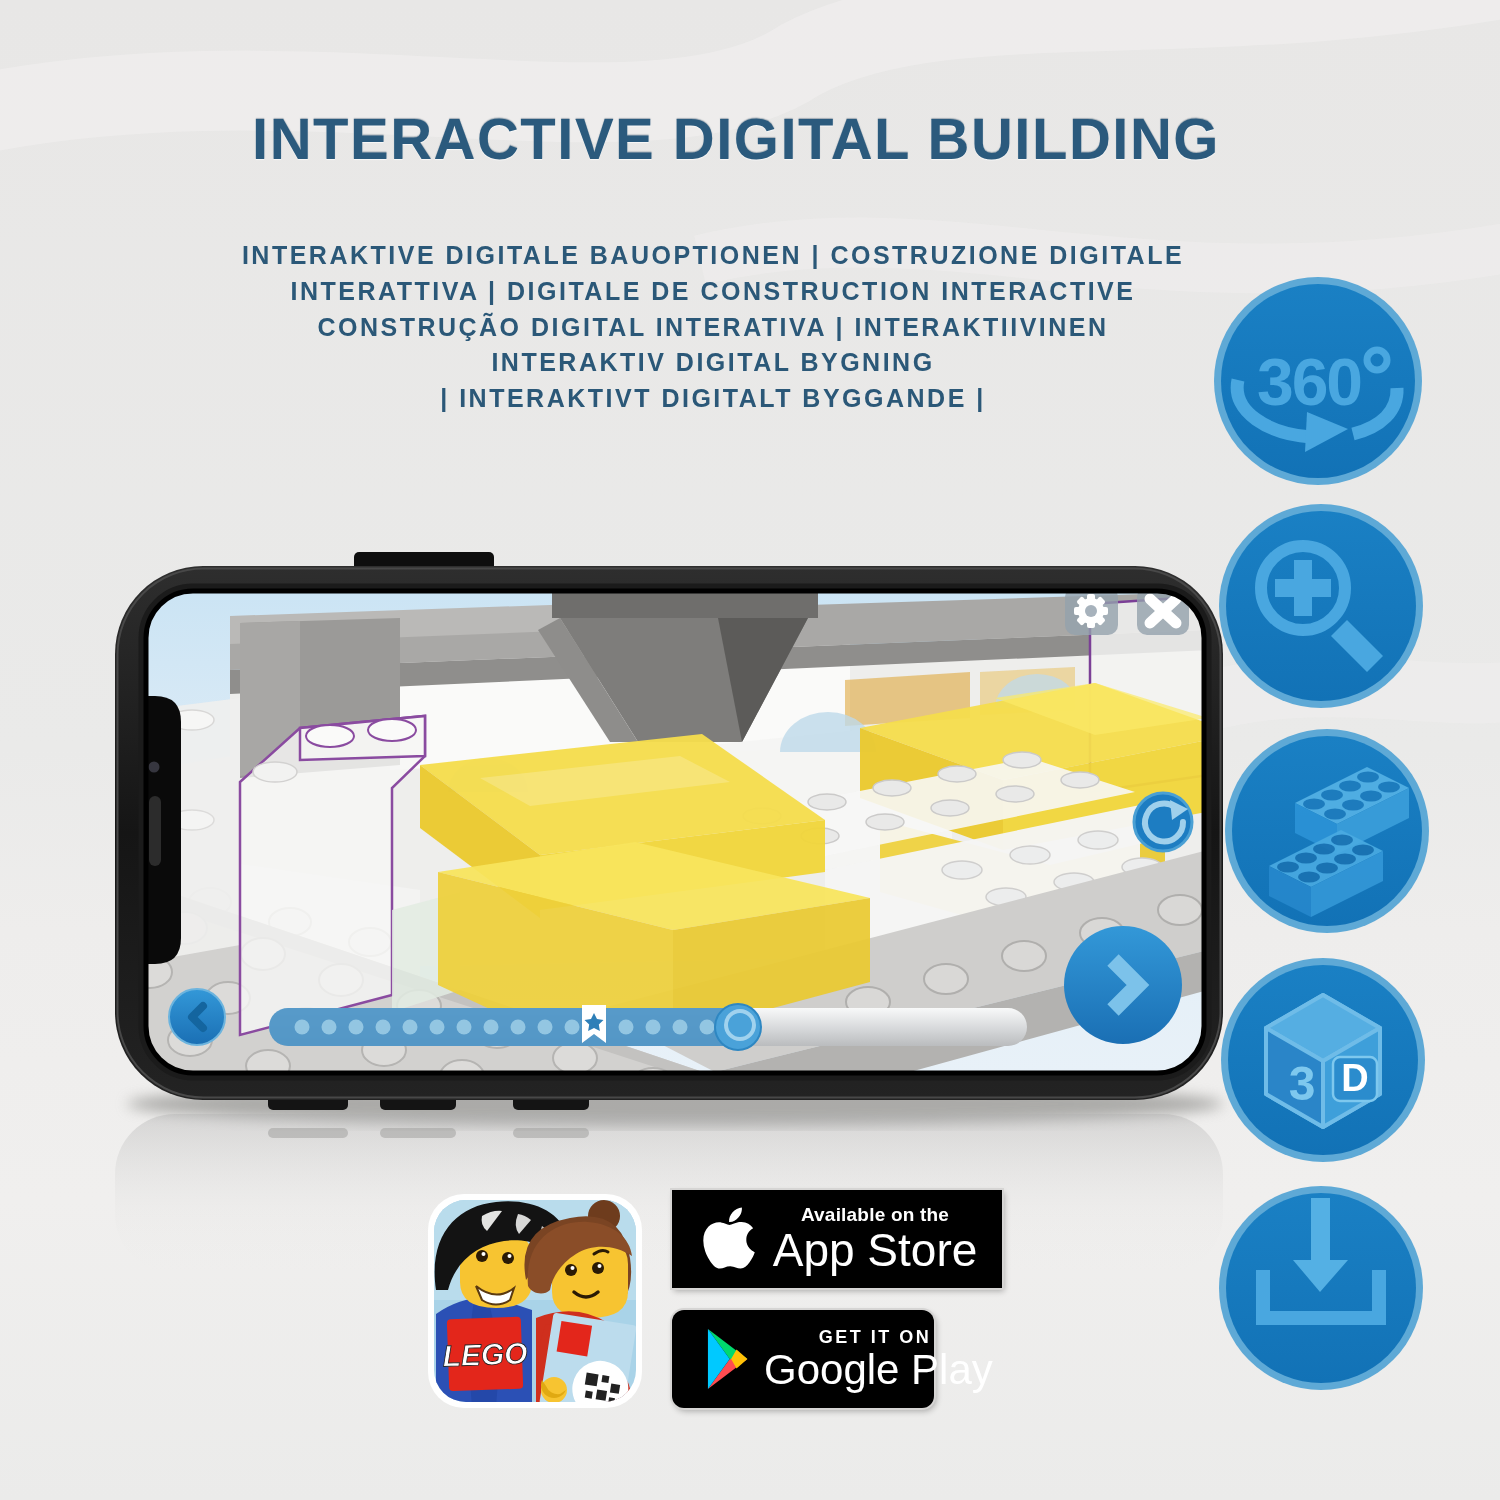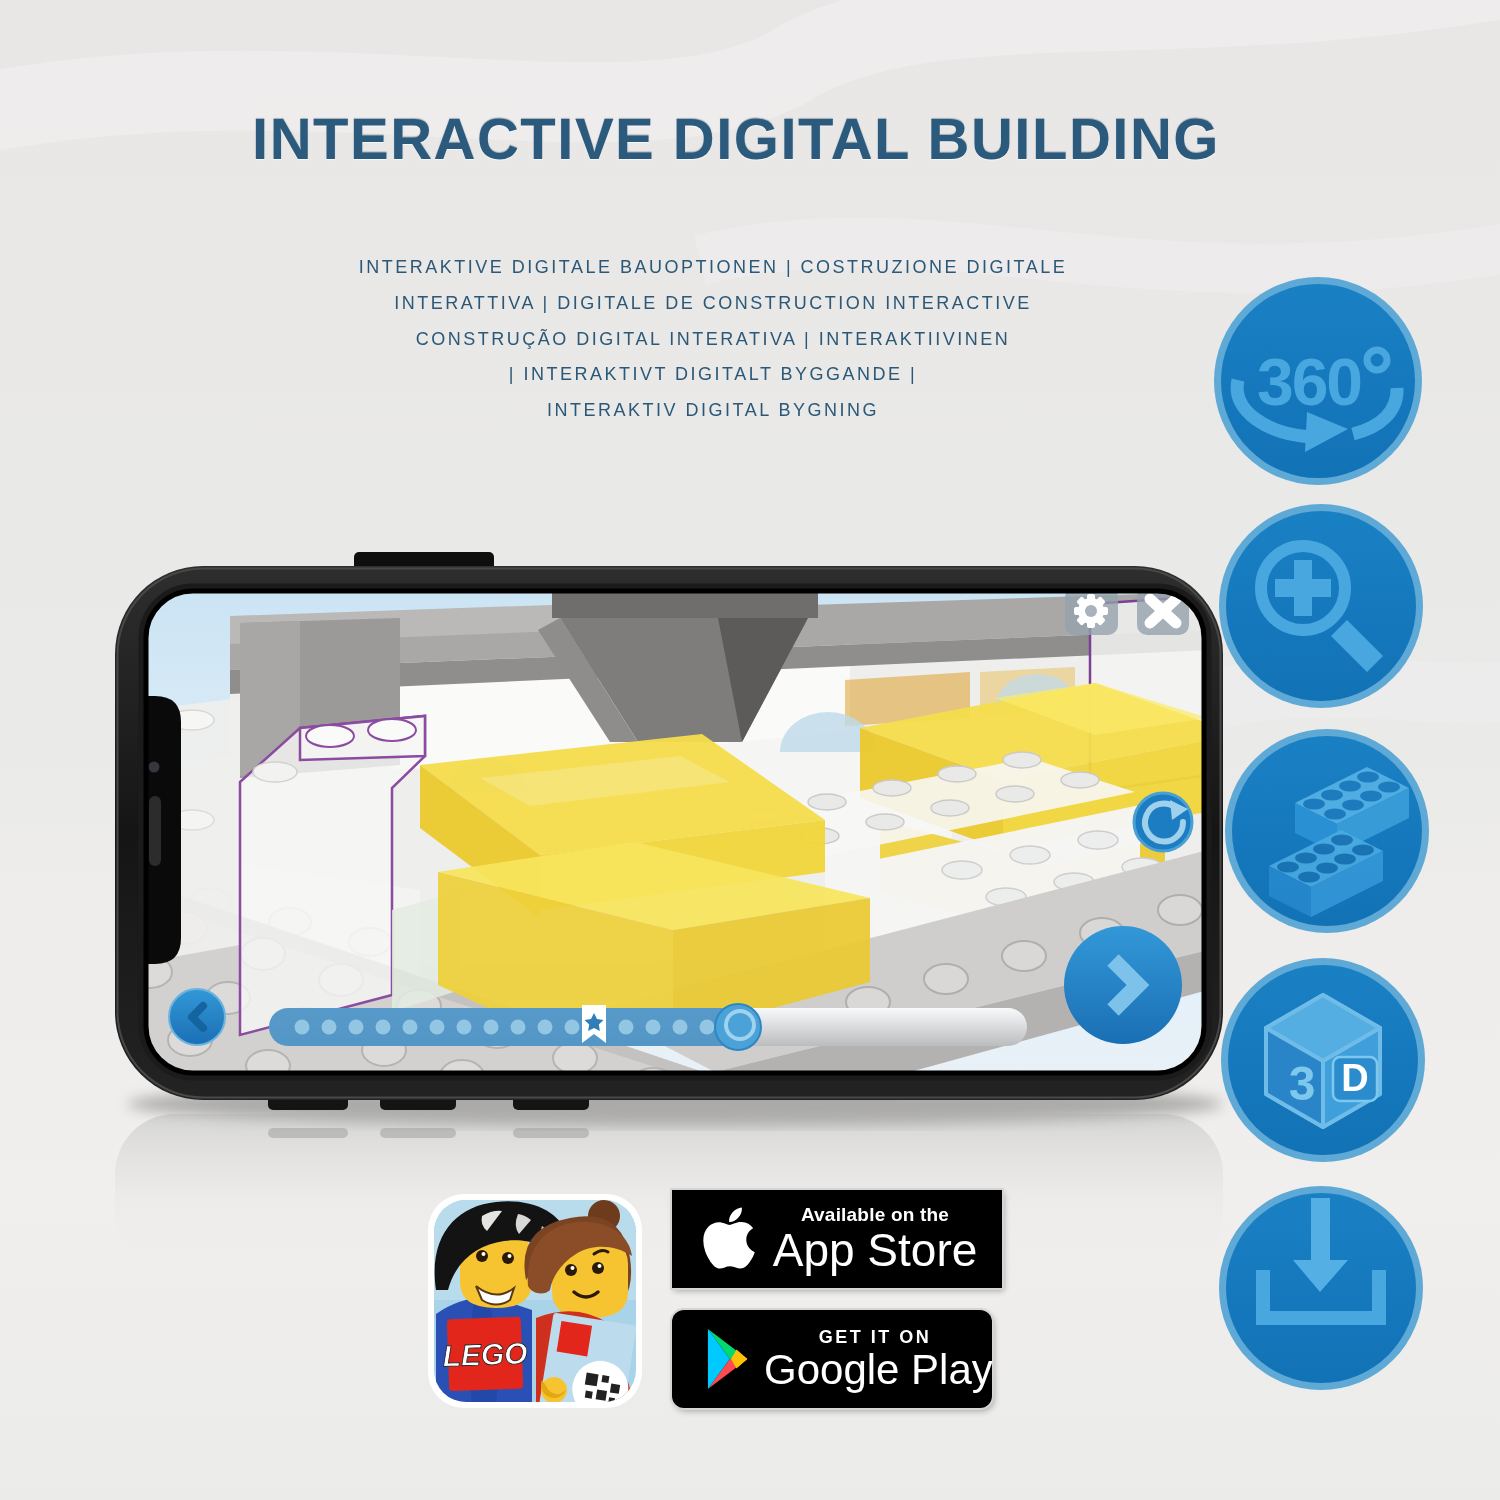--- a/index.html
+++ b/index.html
@@ -12,26 +12,26 @@
 <body>
 
 <svg class="abs" style="left:0;top:0" width="1500" height="1500" viewBox="0 0 1500 1500">
   <path d="M-50,120 C300,40 650,160 800,60 C950,-20 1200,40 1550,-30" stroke="#f2f1f0" stroke-width="80" fill="none" opacity="0.55"></path>
   <path d="M700,260 C950,200 1150,320 1550,240" stroke="#f1f0ef" stroke-width="50" fill="none" opacity="0.45"></path>
   <path d="M1150,720 C1320,650 1460,720 1560,680" stroke="#f2f1f0" stroke-width="60" fill="none" opacity="0.4"></path>
 </svg>
 
 <div class="abs" style="left:0;top:110px;width:1472px;text-align:center;font-size:58px;font-weight:bold;color:#2b5a7d;letter-spacing:1.5px;line-height:1;text-shadow:0 1px 1px rgba(255,255,255,0.7), 0 -1px 1px rgba(30,60,85,0.35);">INTERACTIVE DIGITAL BUILDING</div>
 
-<div class="abs" style="left:0;top:250px;width:1426px;text-align:center;font-size:18px;font-weight:normal;color:#2b5878;letter-spacing:2.5px;line-height:35.8px;">
+<div class="abs" style="left:0;top:238px;width:1426px;text-align:center;font-size:25px;font-weight:bold;color:#2b5878;letter-spacing:2.5px;line-height:35.8px;">
   <div>INTERAKTIVE DIGITALE BAUOPTIONEN | COSTRUZIONE DIGITALE</div>
   <div>INTERATTIVA | DIGITALE DE CONSTRUCTION INTERACTIVE</div>
   <div>CONSTRUÇÃO DIGITAL INTERATIVA | INTERAKTIIVINEN</div>
+  <div>INTERAKTIV DIGITAL BYGNING</div>
   <div>| INTERAKTIVT DIGITALT BYGGANDE |</div>
-  <div>INTERAKTIV DIGITAL BYGNING</div>
 </div>
 
 <svg id="phone" class="abs" style="left:90px;top:520px" width="1170" height="780" viewBox="0 0 1170 780">
   <defs>
     <clipPath id="scr">
         <rect x="55" y="70" width="1060" height="484" rx="48"></rect>
       </clipPath>
     <linearGradient id="skyg" x1="0" y1="0" x2="0" y2="1">
       <stop offset="0" stop-color="#cbe4f4"></stop>
         <stop offset="0.45" stop-color="#e0edf7"></stop>
@@ -442,21 +442,21 @@
 </svg>
 
 <div class="abs" style="left:672px;top:1190px;width:330px;height:98px;background:#000;border-radius:0;box-shadow:0 0 0 2px #d6d5d4, 2px 3px 6px rgba(0,0,0,0.3);">
   <svg class="abs" style="left:28px;top:13px" width="58" height="70" viewBox="0 0 384 512">
     <path fill="#ffffff" d="M318.7 268.7c-.2-36.7 16.4-64.4 50-84.8-18.8-26.9-47.2-41.7-84.7-44.6-35.5-2.7-74.3 20.7-88.5 20.7-15 0-49.4-19.7-76.4-19.7C63.3 141.2 4 184.8 4 273.5q0 39.3 14.4 81.2c12.8 36.7 59 126.7 107.2 125.2 25.2-.6 43-17.9 75.8-17.9 31.8 0 48.3 17.9 76.4 17.9 48.6-.7 90.4-82.5 102.6-119.3-65.2-30.7-61.7-90-61.7-91.9zm-56.6-164.2c27.3-32.4 24.8-61.9 24-72.5-24.1 1.4-52 16.4-67.9 34.9-17.5 19.8-27.8 44.3-25.6 71.9 26.1 2 49.9-11.4 69.5-34.3z"></path>
   </svg>
   <div class="abs" style="left:92px;top:14px;width:222px;text-align:center;color:#fff;font-size:19px;font-weight:bold;letter-spacing:0.2px;white-space:nowrap;">Available on the</div>
   <div class="abs" style="left:92px;top:33px;width:222px;text-align:center;color:#fff;font-size:46px;white-space:nowrap;">App Store</div>
 </div>
 
-<div class="abs" style="left:672px;top:1310px;width:320px;height:98px;background:#000;border-radius:12px;box-shadow:0 0 0 2px #d6d5d4, 2px 3px 6px rgba(0,0,0,0.3);">
+<div class="abs" style="left:672px;top:1310px;width:262px;height:98px;background:#000;border-radius:12px;box-shadow:0 0 0 2px #d6d5d4, 2px 3px 6px rgba(0,0,0,0.3);">
   <svg class="abs" style="left:26px;top:15px" width="58" height="68" viewBox="0 0 72 100">
     <polygon points="8,6 66,50 40,50" fill="#00d96e"></polygon>
     <polygon points="8,94 66,50 40,50" fill="#ff4b50"></polygon>
     <polygon points="50,36 66,50 50,64 42,50" fill="#ffc107"></polygon>
     <polygon points="8,6 8,94 40,50" fill="#00c9ff"></polygon>
   </svg>
   <div class="abs" style="left:92px;top:17px;width:222px;text-align:center;color:#fff;font-size:18px;font-weight:bold;letter-spacing:2.5px;white-space:nowrap;">GET IT ON</div>
   <div class="abs" style="left:92px;top:36px;width:222px;text-align:center;color:#fff;font-size:42px;white-space:nowrap;">Google Play</div>
 </div>
 

